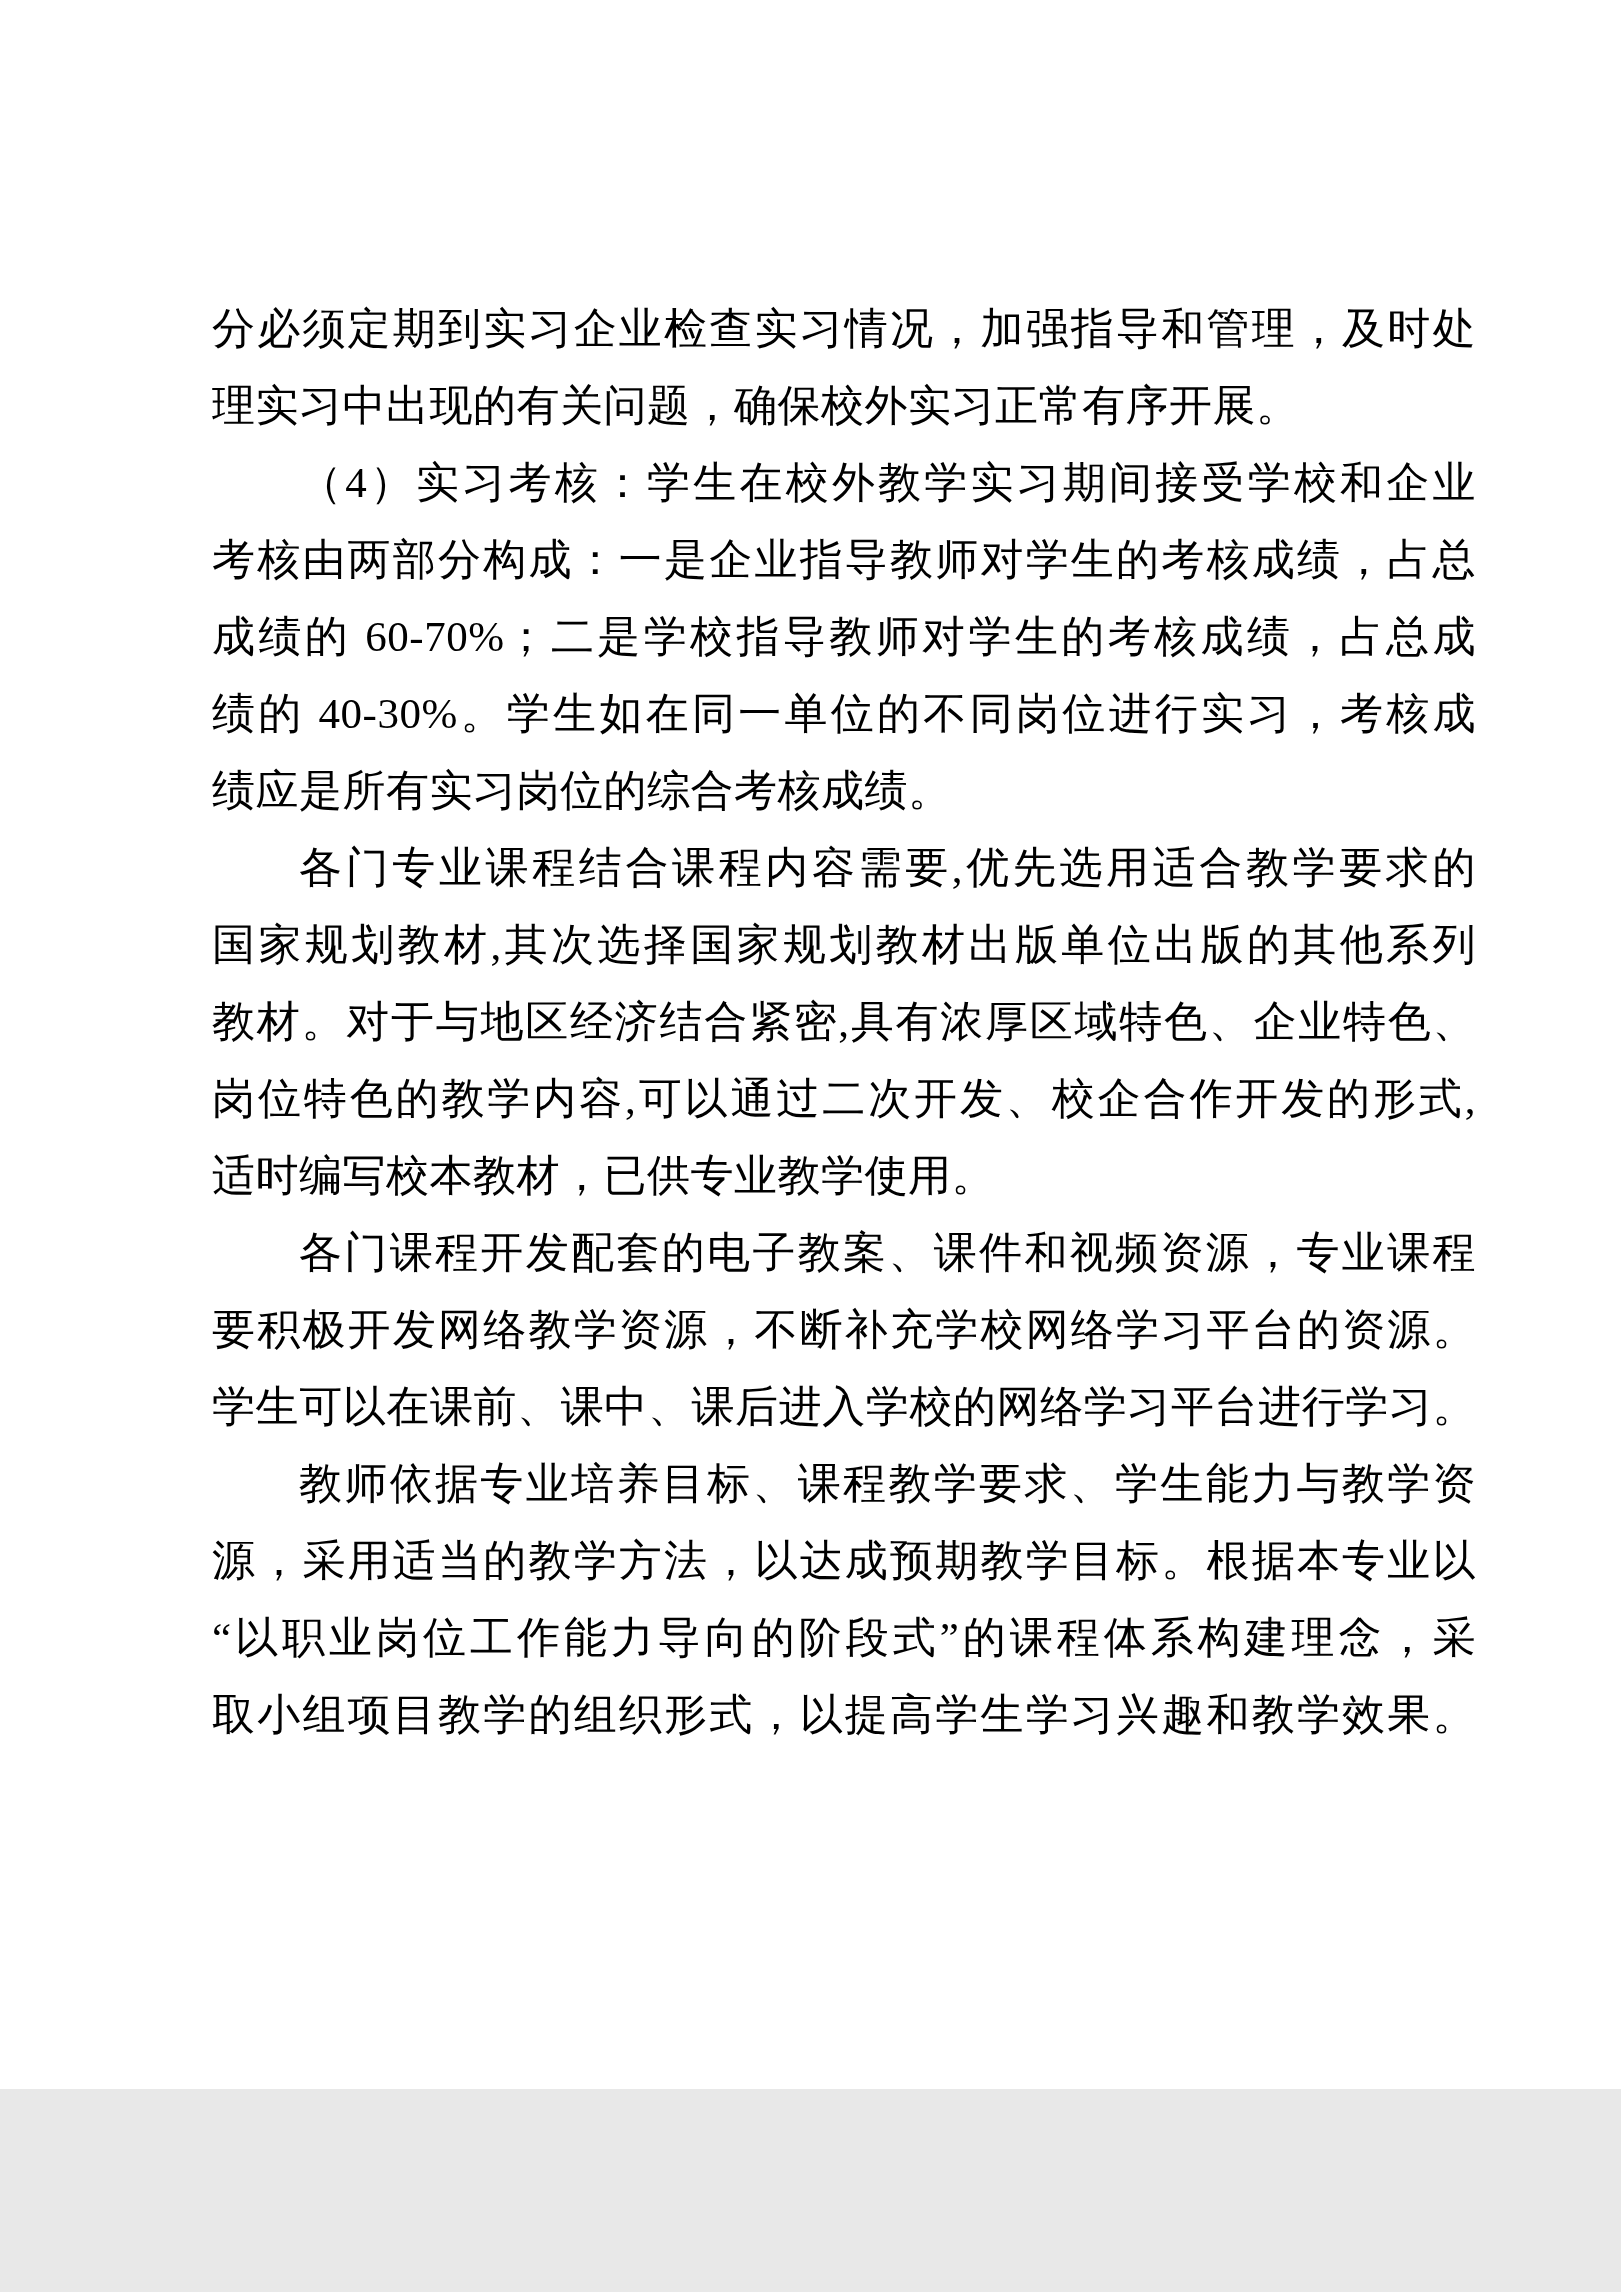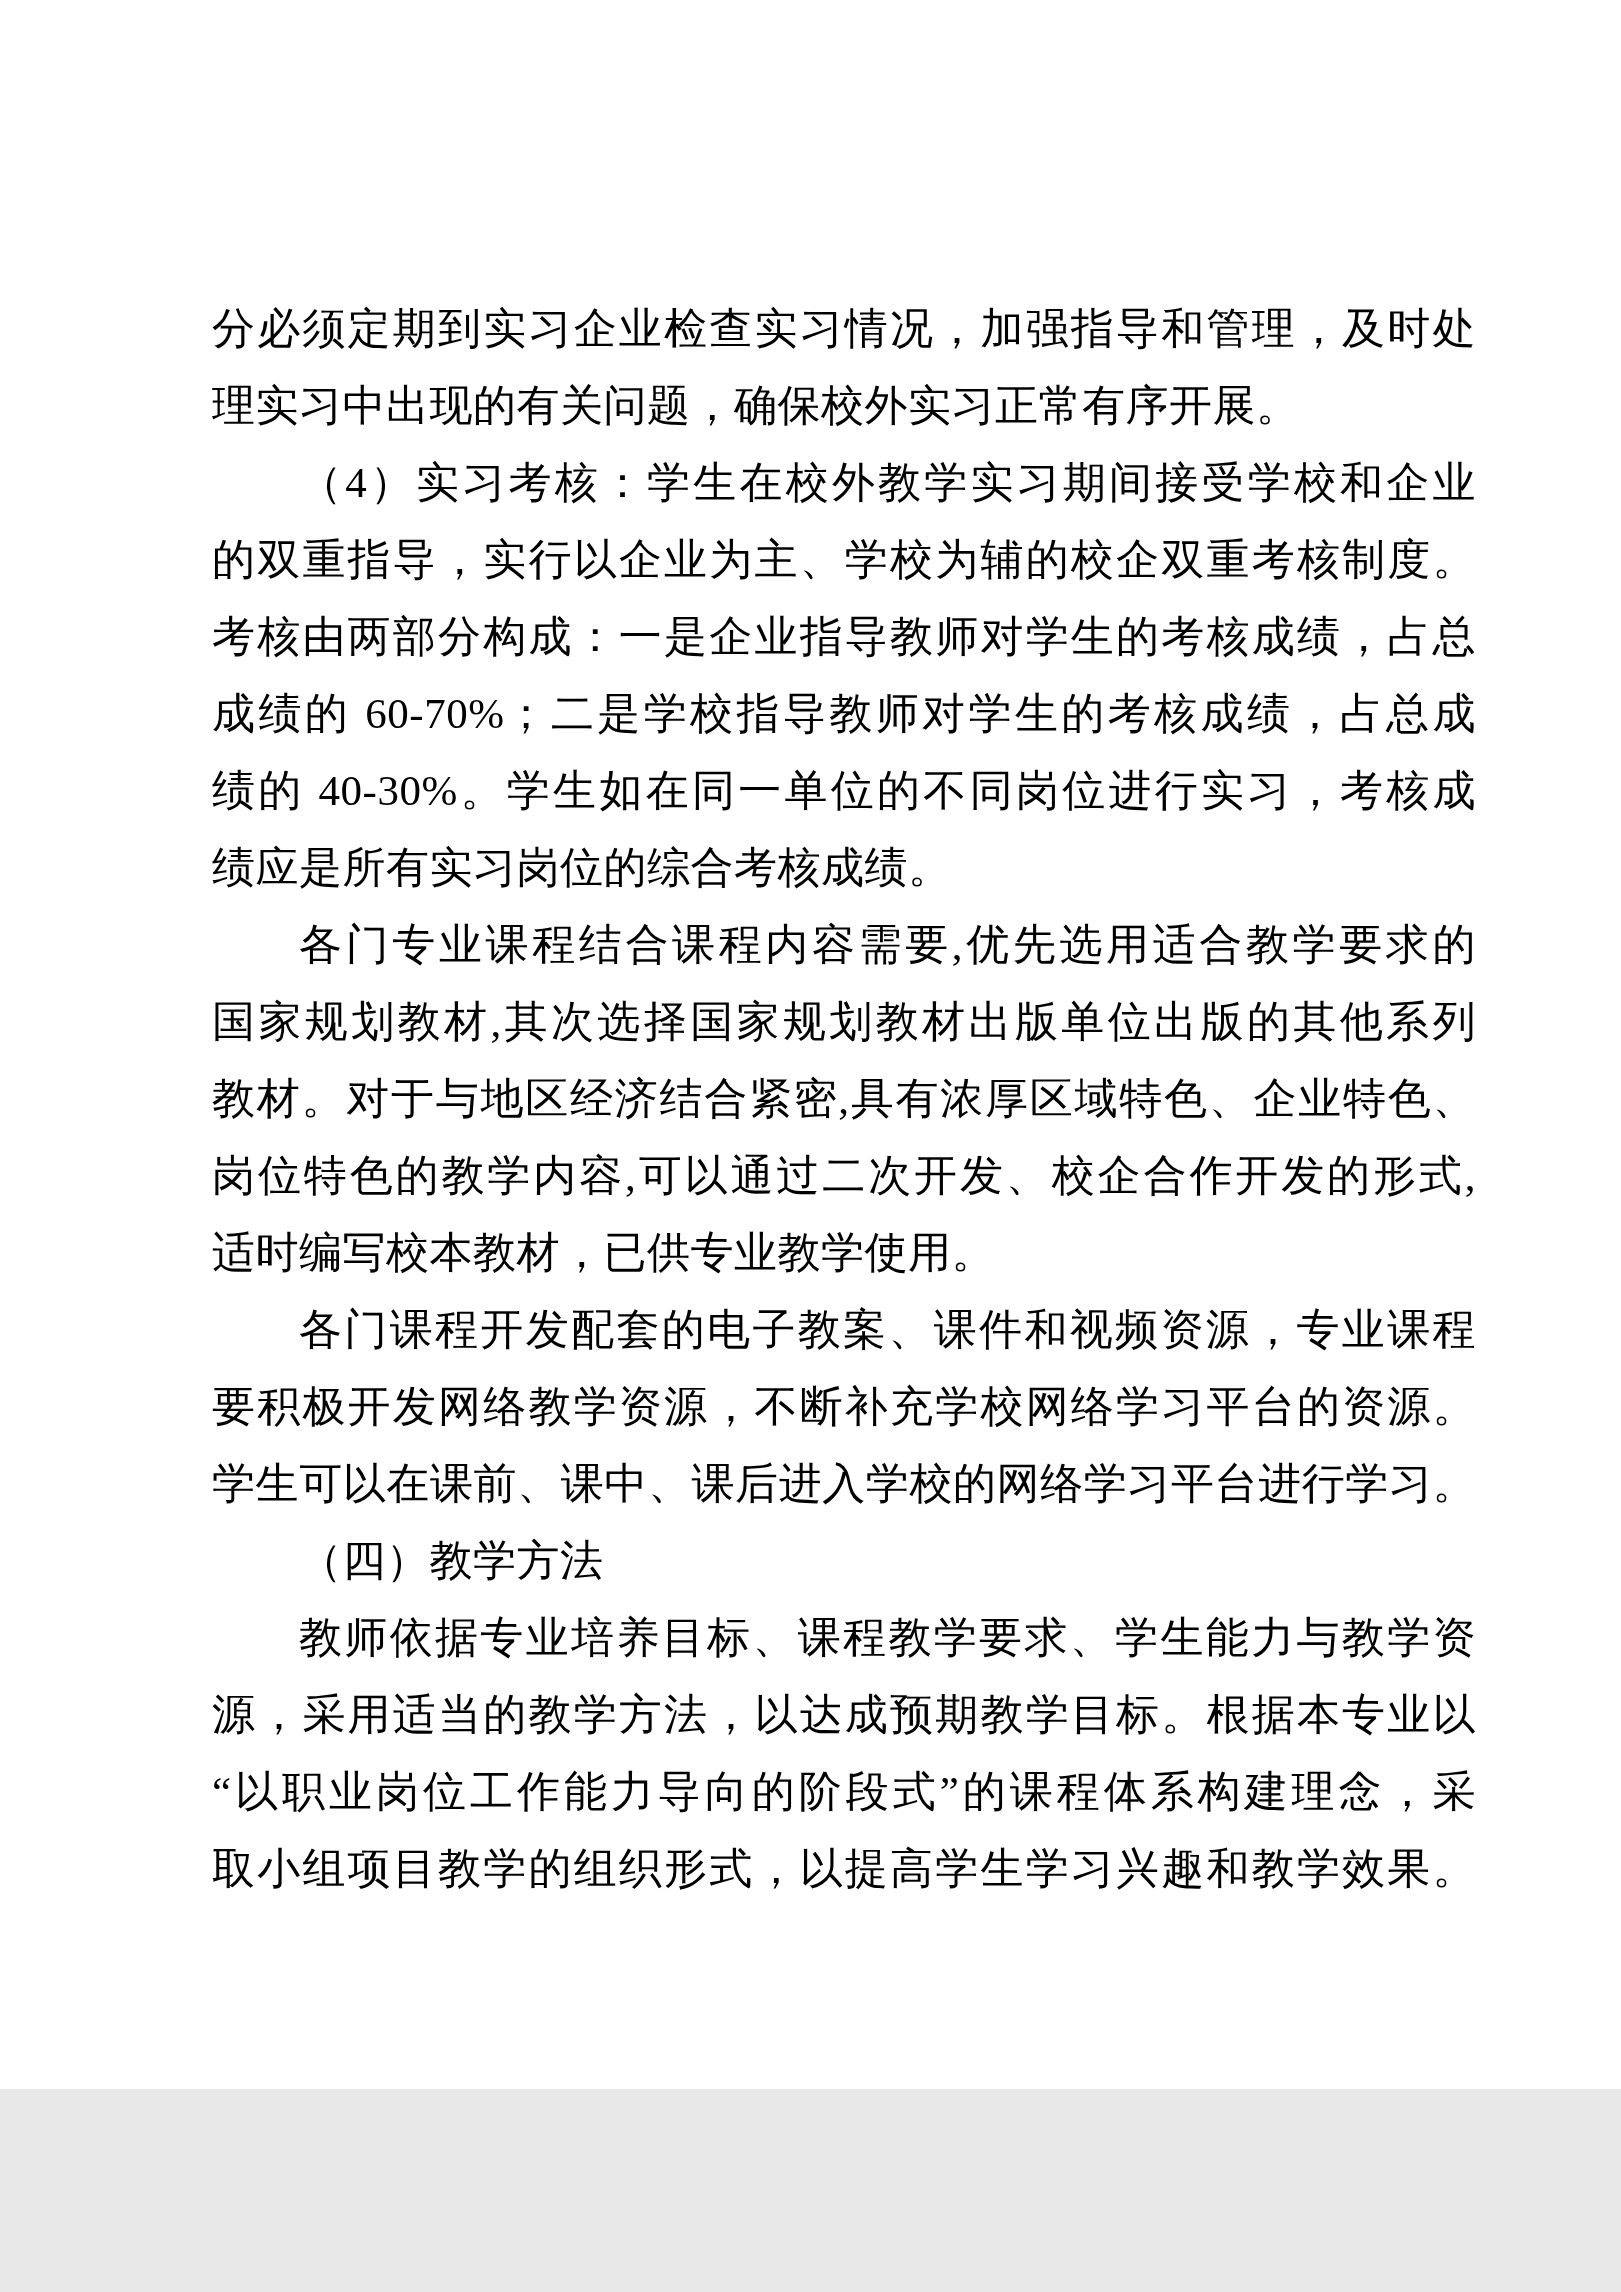--- a/index.html
+++ b/index.html
@@ -47,34 +47,32 @@
   }
 </style>
 </head>
 <body>
 
 <div class="page">
   <div class="text-block">
     <div class="ln">分必须定期到实习企业检查实习情况，加强指导和管理，及时处</div>
     <div class="ln end">理实习中出现的有关问题，确保校外实习正常有序开展。</div>
     <div class="ln indent">（4）实习考核：学生在校外教学实习期间接受学校和企业</div>
-    <div class="ln">的双重指导，实行以企业为主、学校为辅的校企双重考核制度。</div>
     <div class="ln">考核由两部分构成：一是企业指导教师对学生的考核成绩，占总</div>
     <div class="ln">成绩的 60-70%；二是学校指导教师对学生的考核成绩，占总成</div>
     <div class="ln">绩的 40-30%。学生如在同一单位的不同岗位进行实习，考核成</div>
     <div class="ln end">绩应是所有实习岗位的综合考核成绩。</div>
     <div class="ln indent">各门专业课程结合课程内容需要,优先选用适合教学要求的</div>
     <div class="ln">国家规划教材,其次选择国家规划教材出版单位出版的其他系列</div>
     <div class="ln">教材。对于与地区经济结合紧密,具有浓厚区域特色、企业特色、</div>
     <div class="ln">岗位特色的教学内容,可以通过二次开发、校企合作开发的形式,</div>
     <div class="ln end">适时编写校本教材，已供专业教学使用。</div>
     <div class="ln indent">各门课程开发配套的电子教案、课件和视频资源，专业课程</div>
     <div class="ln">要积极开发网络教学资源，不断补充学校网络学习平台的资源。</div>
     <div class="ln">学生可以在课前、课中、课后进入学校的网络学习平台进行学习。</div>
-    <div class="ln indent end">（四）教学方法</div>
     <div class="ln indent">教师依据专业培养目标、课程教学要求、学生能力与教学资</div>
     <div class="ln">源，采用适当的教学方法，以达成预期教学目标。根据本专业以</div>
     <div class="ln">“以职业岗位工作能力导向的阶段式”的课程体系构建理念，采</div>
     <div class="ln">取小组项目教学的组织形式，以提高学生学习兴趣和教学效果。</div>
   </div>
   <div class="page-num">32</div>
 </div>
 
 
 </body></html>

